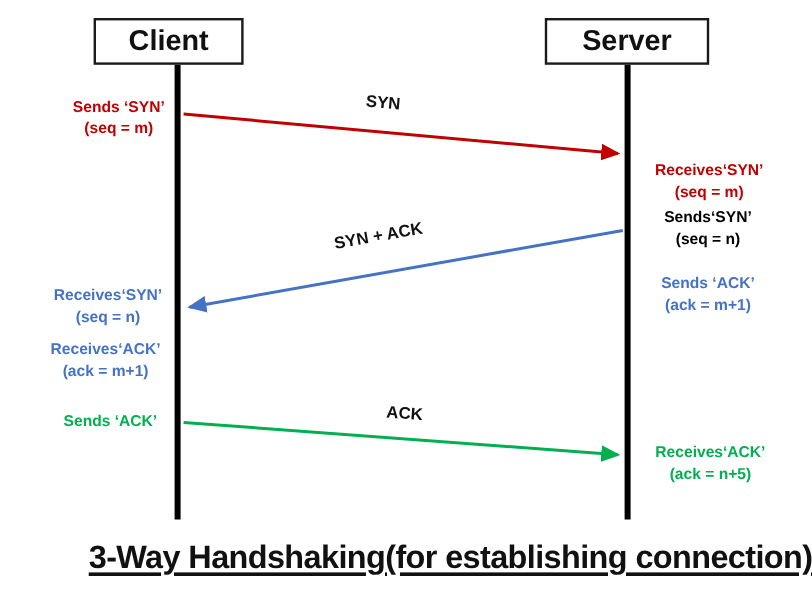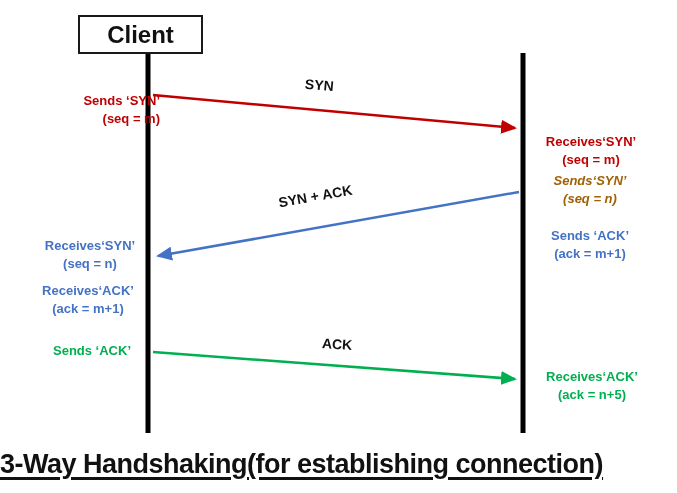--- a/index.html
+++ b/index.html
@@ -45,34 +45,34 @@
   .arrow-label {
     position: absolute;
     font-weight: bold;
     font-size: 14px;
     color: #111111;
     white-space: nowrap;
   }
   .label-syn    { left: 305px; top: 77px;  transform: rotate(5deg); }
   .label-synack { left: 278px; top: 188px; transform: rotate(-10deg); }
   .label-ack    { left: 322px; top: 336px; transform: rotate(4deg); }
-  .note-client-syn        { left: 38px;  top: 92px;  width: 122px; text-align: right; }
+  .note-client-syn        { left: 38px;  top: 80px;  width: 122px; }
   .note-server-syn        { left: 528px; top: 133px; width: 126px; }
   .note-server-synack-syn { left: 533px; top: 172px; width: 114px; }
   .note-server-synack-ack { left: 531px; top: 227px; width: 118px; }
   .note-client-synack-syn { left: 26px;  top: 237px; width: 128px; }
   .note-client-synack-ack { left: 23px;  top: 282px; width: 130px; }
   .note-client-ack        { left: 31px;  top: 342px; width: 122px; }
   .note-server-ack        { left: 528px; top: 368px; width: 128px; }
   .diagram-title {
     position: absolute;
     left: 0;
     right: 0;
     top: 449px;
-    text-align: left;
+    text-align: right;
     font-weight: bold;
     font-size: 27px;
     color: #111111;
     text-decoration: underline;
     text-decoration-thickness: 3px;
     text-underline-offset: 4px;
     letter-spacing: -0.5px;
   }
 </style>
 </head>
@@ -97,36 +97,39 @@
     <line x1="523" y1="53" x2="523" y2="433" stroke-width="5" stroke="#000000"></line>
 
     <line x1="153" y1="95" x2="515" y2="128" stroke-width="2.5" marker-end="url(#arrow-syn)" stroke="#c00000"></line>
     <line x1="519" y1="192" x2="158" y2="256" stroke-width="2.5" marker-end="url(#arrow-synack)" stroke="#4472c4"></line>
     <line x1="153" y1="352" x2="515" y2="379" stroke-width="2.5" marker-end="url(#arrow-ack)" stroke="#00b050"></line>
   </svg>
 
   <div class="actor-box actor-client">
     <span>Client</span>
   </div>
+  <div class="actor-box actor-server">
+    <span>Server</span>
+  </div>
 
   <div class="arrow-label label-syn">SYN</div>
   <div class="arrow-label label-synack">SYN + ACK</div>
   <div class="arrow-label label-ack">ACK</div>
 
   <div class="note note-client-syn" style="color: rgb(192, 0, 0);">
     <div>Sends ‘SYN’</div>
     <div>(seq = m)</div>
   </div>
 
   <div class="note note-server-syn" style="color: rgb(192, 0, 0);">
     <div>Receives‘SYN’</div>
     <div>(seq = m)</div>
   </div>
 
-  <div class="note note-server-synack-syn" style="color: #a16207; font-style: italic;">
+  <div class="note note-server-synack-syn" style="color: #000000;">
     <div>Sends‘SYN’</div>
     <div>(seq = n)</div>
   </div>
 
   <div class="note note-server-synack-ack" style="color: rgb(68, 114, 196);">
     <div>Sends ‘ACK’</div>
     <div>(ack = m+1)</div>
   </div>
 
   <div class="note note-client-synack-syn" style="color: rgb(68, 114, 196);">

